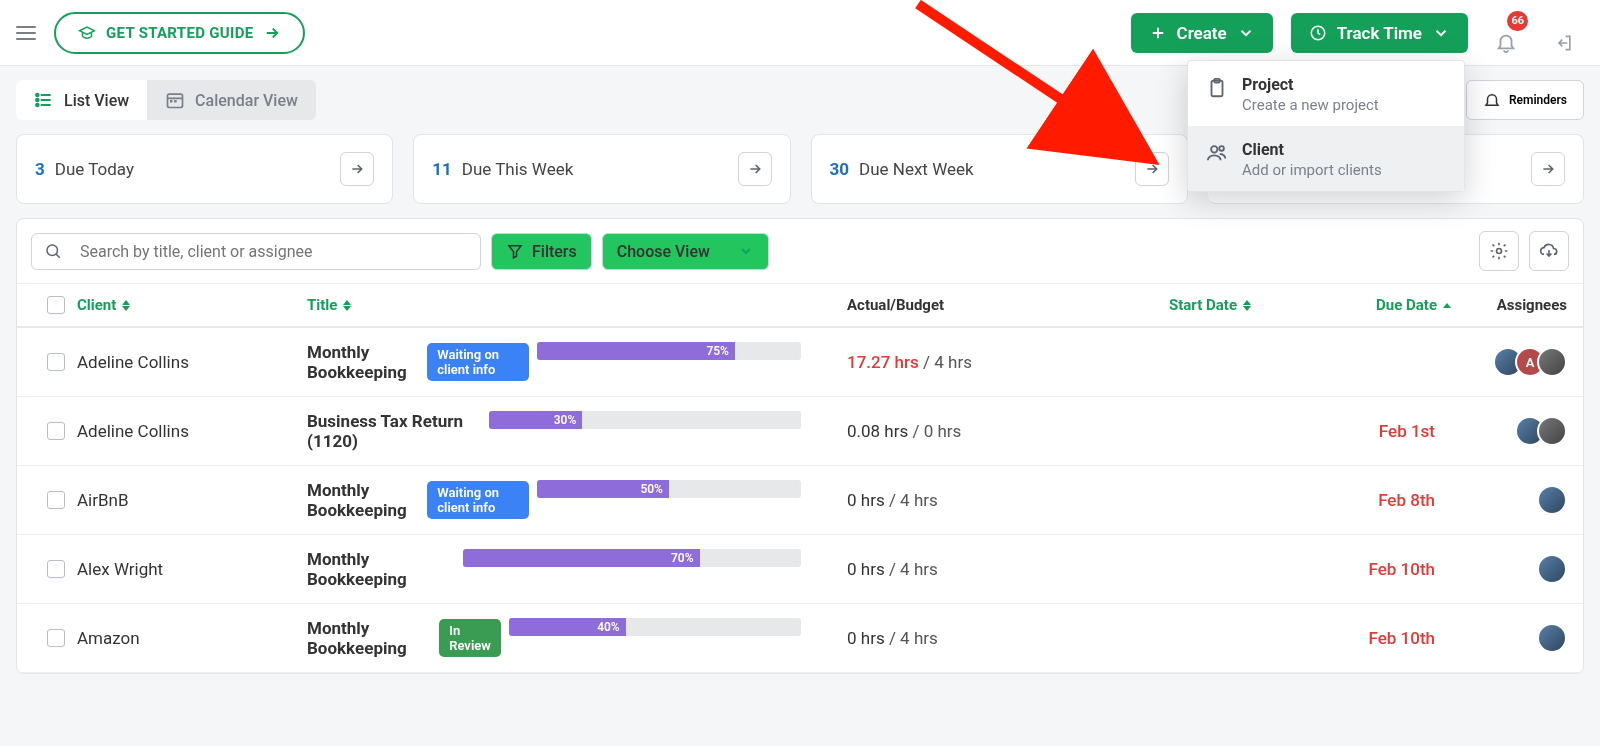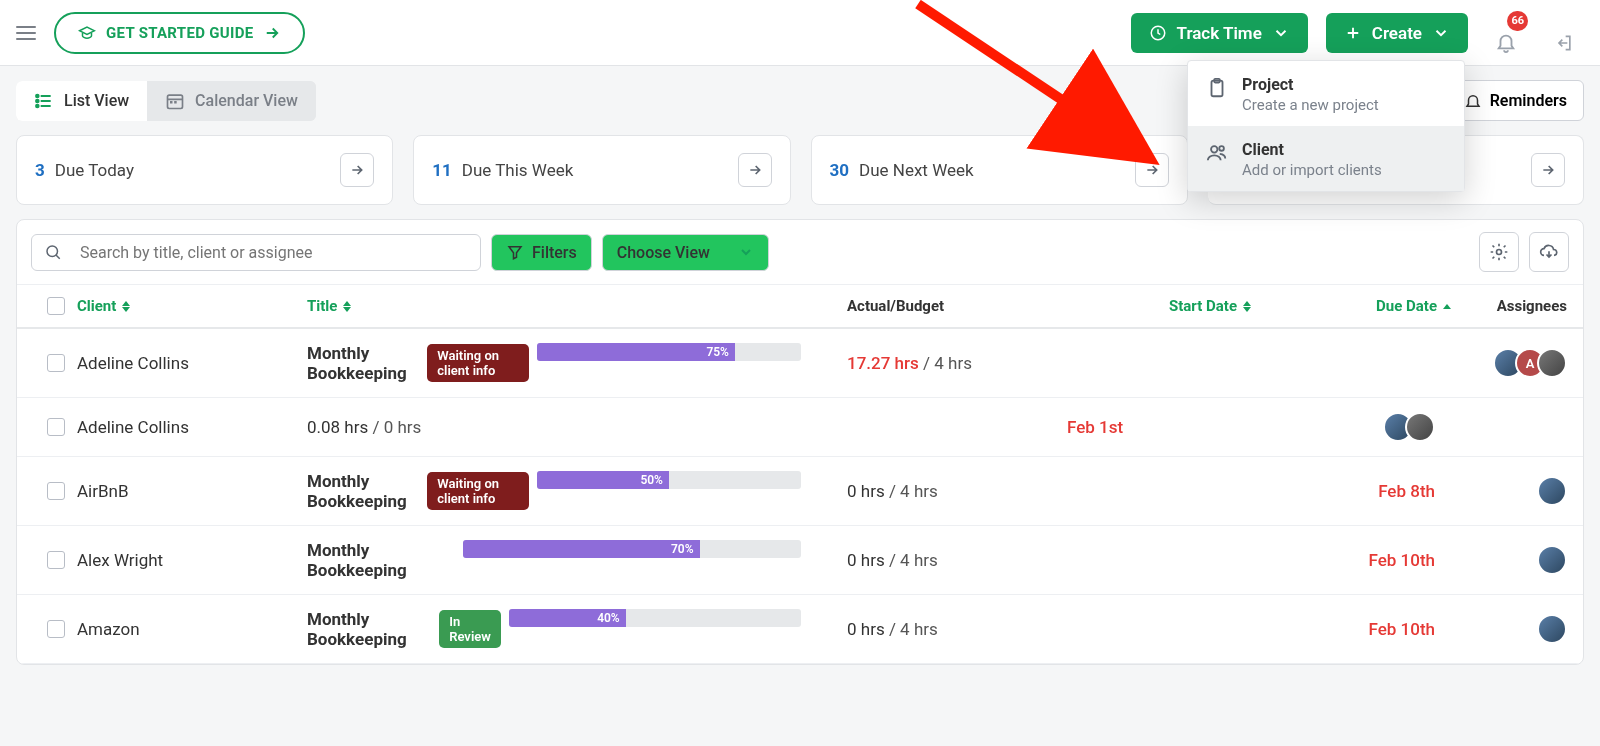--- a/index.html
+++ b/index.html
@@ -27,21 +27,21 @@
 
 
 .arrow-annot{ position:absolute; top:-6px; left:908px; z-index:30; pointer-events:none;}
 
 
 .viewbar { padding:14px 16px 0 16px; display:flex; align-items:center; gap:0; position:relative; }
 .seg { display:flex; border-radius:6px; overflow:hidden; box-shadow:0 0 0 1px rgba(0,0,0,.05) inset;}
 .seg button{ display:flex; align-items:center; gap:10px; padding:10px 18px; border:none; font-size:16px; font-weight:500; cursor:pointer; }
 .seg .active{ background:#fff; color:#333;}
 .seg .inactive{ background:#e6e8ea; color:#7a7f87;}
-.reminders { margin-left:auto; display:flex; align-items:center; gap:8px; padding:10px 16px; border:1px solid #d0d3d9; border-radius:6px; font-weight:600; font-size:16px; background:#fff; cursor:pointer;}
+.reminders { margin-left:auto; display:flex; align-items:center; gap:8px; padding:10px 16px; border:1px solid #d0d3d9; border-radius:6px; font-weight:600; font-size:12px; background:#fff; cursor:pointer;}
 
 
 .cards { display:flex; gap:20px; padding:14px 16px; }
 .card { flex:1; background:#fff; border:1px solid #e2e4e7; border-radius:8px; padding:16px 18px; display:flex; align-items:center; gap:10px; min-height:70px;}
 .card .count{ color:#1f6fc2; font-weight:700; font-size:17px;}
 .card .label{ color:#444; font-size:17px;}
 .card .go{ margin-left:auto; width:34px; height:34px; border:1px solid #d0d3d9; border-radius:6px; display:flex; align-items:center; justify-content:center; cursor:pointer; color:#5d6570;}
 .card.partial{ border-left:none; }
 
 
@@ -62,21 +62,21 @@
 .thead .right{ text-align:right; justify-content:flex-end; padding-right:16px;}
 .thead .cell, .row .cell{ padding-left:16px;}
 
 .row{ padding:14px 0; border-bottom:1px solid #edeff2;}
 .checkbox{ width:18px; height:18px; border:1.5px solid #b8bdc6; border-radius:3px; margin-left:14px; cursor:pointer;}
 .client{ font-size:17px; color:#333;}
 .title-cell{ display:flex; flex-direction:row; gap:8px; padding-right:30px;}
 .title-line{ display:flex; align-items:center; gap:10px;}
 .title-line .t{ font-weight:700; font-size:17px;}
 .tag{ padding:4px 10px; border-radius:5px; color:#fff; font-size:13px; font-weight:600;}
-.tag.red{ background:#7f1d1d; }
+.tag.red{ background:#3b82f6; }
 .tag.green{ background:#3a9b52; }
 .progress{ height:18px; background:#e6e8ea; border-radius:3px; position:relative; overflow:hidden; width:380px;}
 .progress .bar{ height:100%; background:#8e6cd9; display:flex; align-items:center; justify-content:flex-end; padding-right:6px;}
 .progress .pct{ color:#fff; font-size:12px; font-weight:600;}
 .ab{ font-size:17px;}
 .ab .over{ color:#e53935; font-weight:500;}
 .ab .sep{ color:#555;}
 .start{ color:#555;}
 .due{ color:#e53935; font-weight:500; font-size:17px;}
 .assignees{ display:flex; justify-content:flex-end; padding-right:16px; gap:-6px;}
@@ -106,35 +106,35 @@
       </svg>
     <span>GET STARTED GUIDE</span>
     <svg viewBox="0 0 24 24" fill="none" stroke="currentColor" stroke-width="2.5">
         <path d="M5 12h14M13 6l6 6-6 6"></path>
       </svg>
   </button>
 
   <div class="spacer"></div>
 
   <button class="green-btn">
+    <svg viewBox="0 0 24 24" fill="none" stroke="currentColor" stroke-width="2.5">
+        <path d="M12 5v14M5 12h14"></path>
+      </svg>
+    <span>Create</span>
+    <svg viewBox="0 0 24 24" fill="none" stroke="currentColor" stroke-width="2.5">
+        <path d="M6 9l6 6 6-6"></path>
+      </svg>
+  </button>
+
+  <button class="green-btn">
     <svg viewBox="0 0 24 24" fill="none" stroke="currentColor" stroke-width="2">
         <circle cx="12" cy="12" r="9"></circle>
         <path d="M12 7v5l3 2"></path>
       </svg>
     <span>Track Time</span>
-    <svg viewBox="0 0 24 24" fill="none" stroke="currentColor" stroke-width="2.5">
-        <path d="M6 9l6 6 6-6"></path>
-      </svg>
-  </button>
-
-  <button class="green-btn">
-    <svg viewBox="0 0 24 24" fill="none" stroke="currentColor" stroke-width="2.5">
-        <path d="M12 5v14M5 12h14"></path>
-      </svg>
-    <span>Create</span>
     <svg viewBox="0 0 24 24" fill="none" stroke="currentColor" stroke-width="2.5">
         <path d="M6 9l6 6 6-6"></path>
       </svg>
   </button>
 
   <div class="icon-btn">
     <svg viewBox="0 0 24 24" width="22" height="22" fill="none" stroke="currentColor" stroke-width="2">
         <path d="M18 16v-5a6 6 0 10-12 0v5l-2 3h16l-2-3z"></path>
         <path d="M10 21a2 2 0 004 0"></path>
       </svg>
@@ -344,23 +344,33 @@
           <div class="avatar img1"></div>
           <div class="avatar letter">A</div>
           <div class="avatar img2"></div>
         </div>
       </div>
       <div class="row">
         <div class="cell">
           <div class="checkbox"></div>
         </div>
         <div class="cell client">Adeline Collins</div>
+        <div class="cell title-cell">
+          <div class="title-line">
+            <span class="t">Business Tax Return (1120)</span>
+          </div>
+          <div class="progress">
+            <div class="bar" style="width:30%">
+              <span class="pct">30%</span>
+            </div>
+          </div>
+        </div>
         <div class="cell ab"><span class="">0.08 hrs</span> <span class="sep">/ 0 hrs</span></div>
         <div class="cell start" style="text-align:right;padding-right:16px"></div>
-        <div class="cell due" style="padding-right:16px">Feb 1st</div>
+        <div class="cell due" style="text-align:right;padding-right:16px">Feb 1st</div>
         <div class="cell assignees">
           <div class="avatar img1"></div>
           <div class="avatar img2"></div>
         </div>
       </div>
       <div class="row">
         <div class="cell">
           <div class="checkbox"></div>
         </div>
         <div class="cell client">AirBnB</div>

